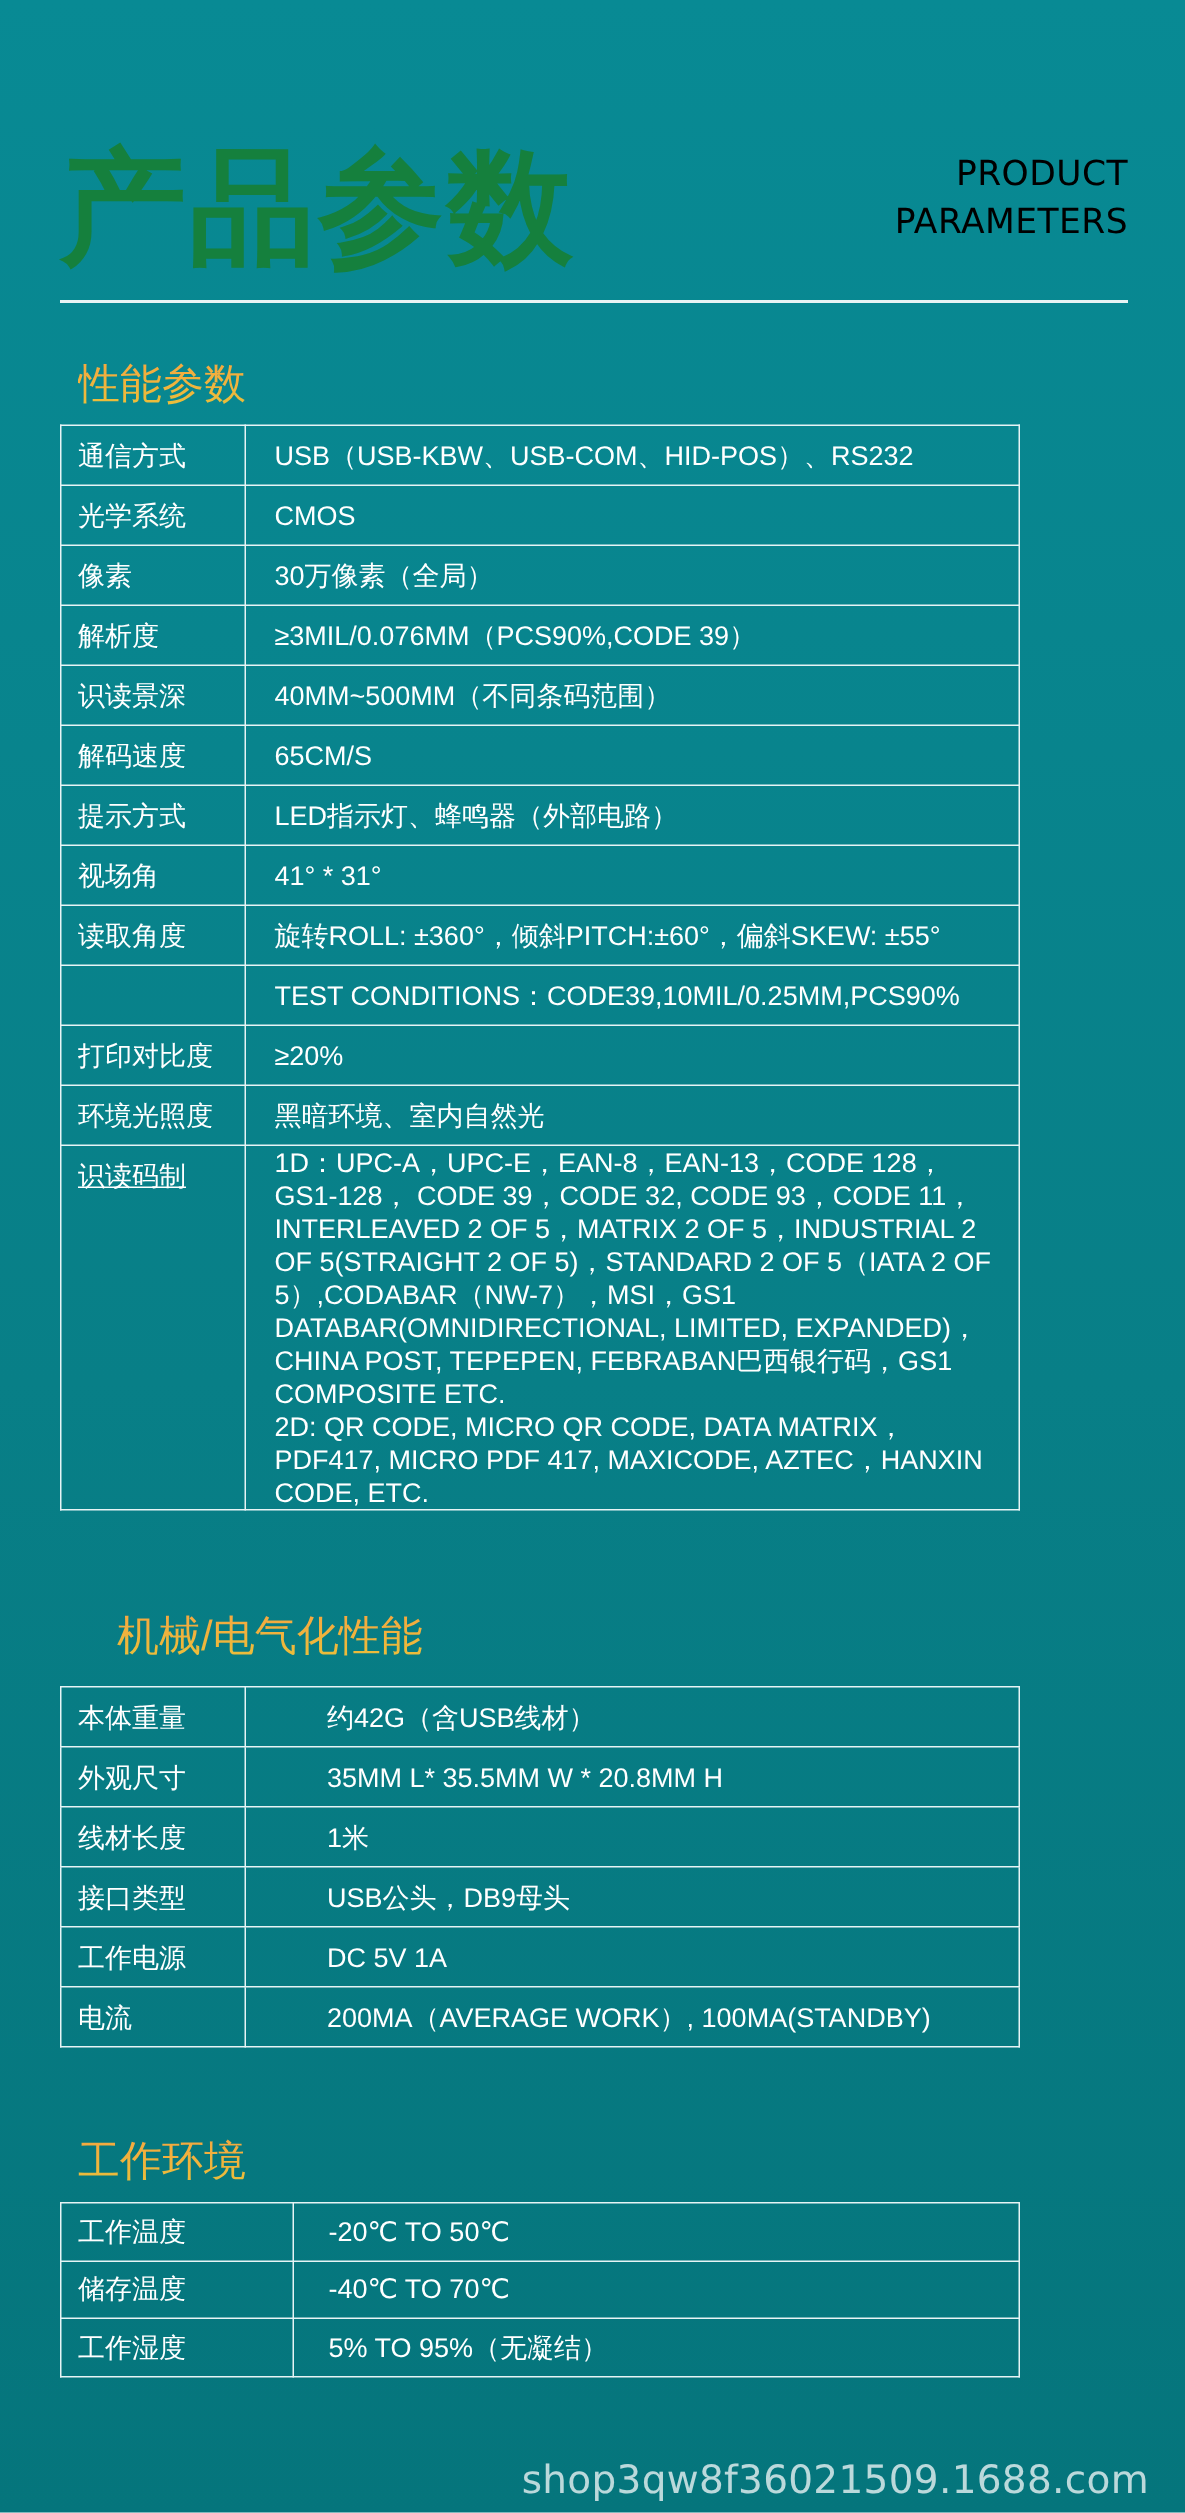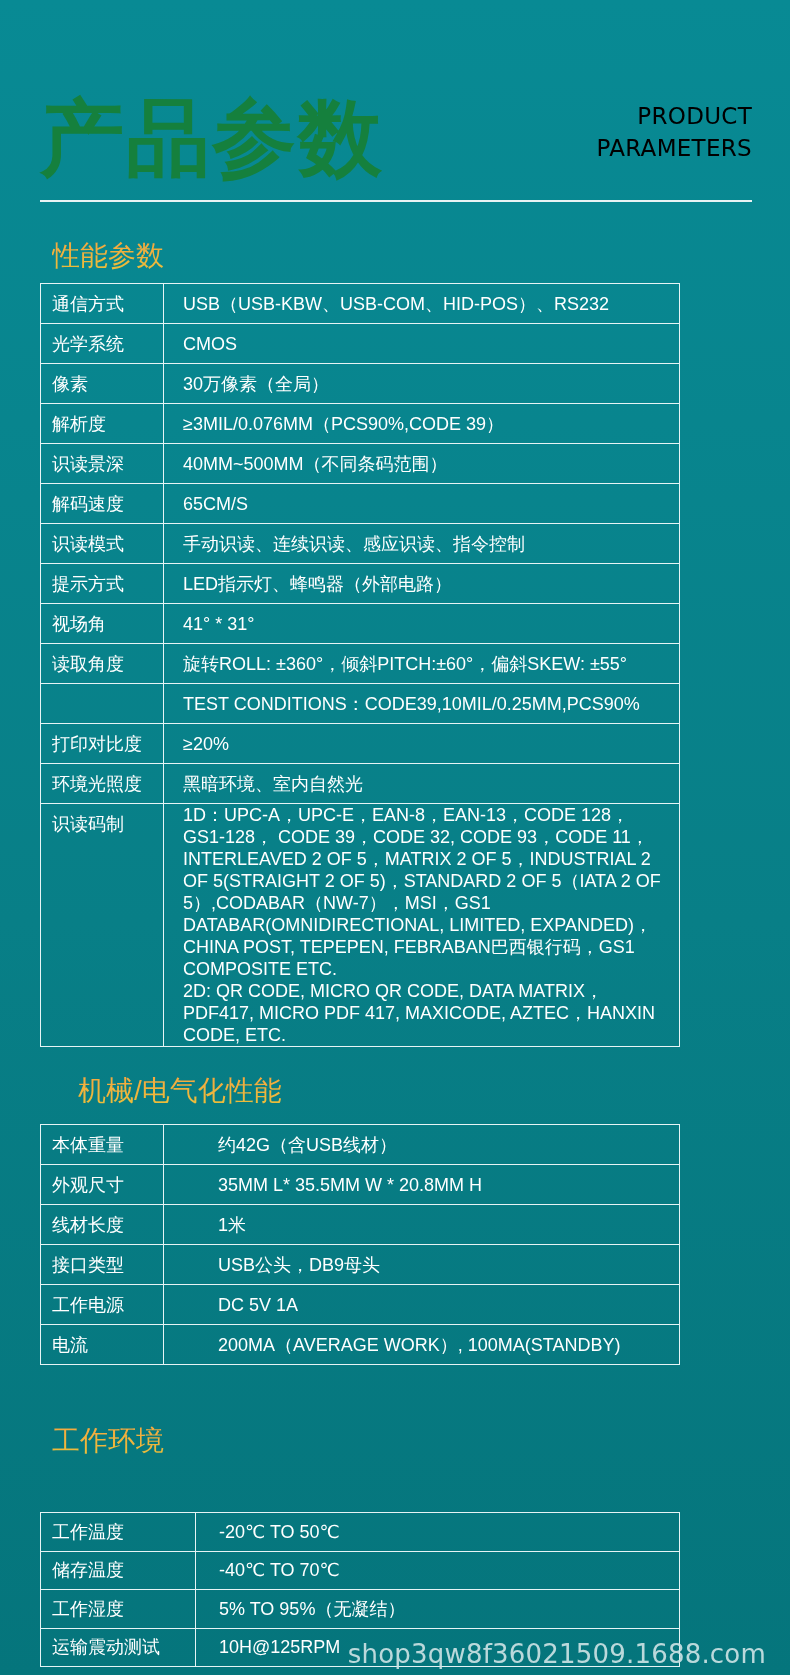--- a/index.html
+++ b/index.html
@@ -37,21 +37,21 @@
     border-collapse: collapse; table-layout: fixed;
   }
   table.spec td {
     border: 1.5px solid #e6f4f5;
     font-size: 18px; line-height: 22px; color: #ffffff;
     vertical-align: middle; padding: 0 10px;
   }
   table.spec td.k { padding-left: 11px; }
   table.spec td.v { padding-left: 19px; }
   #t1 td { height: 40px; }
-  #t1 td.top { vertical-align: top; padding-top: 9px; }
+  #t1 td.top { vertical-align: top; padding-top: 9px; text-decoration: underline; }
   .codes { font-size: 14px; line-height: 32px; padding-top: 4px; padding-bottom: 8px; }
   .codes p { white-space: normal; }
 
   #t2 td { height: 40px; }
   #t2 td.v { padding-left: 54px; }
   #t3 td { height: 38.5px; }
   #t3 td.v { padding-left: 23px; }
 
   .watermark {
     position: absolute; right: 24px; top: 1639px;
@@ -94,24 +94,20 @@
         <td class="k">解析度</td>
         <td class="v">≥3MIL/0.076MM（PCS90%,CODE 39）</td>
       </tr>
     <tr>
         <td class="k">识读景深</td>
         <td class="v">40MM~500MM（不同条码范围）</td>
       </tr>
     <tr>
         <td class="k">解码速度</td>
         <td class="v">65CM/S</td>
-      </tr>
-    <tr>
-        <td class="k">识读模式</td>
-        <td class="v">手动识读、连续识读、感应识读、指令控制</td>
       </tr>
     <tr>
         <td class="k">提示方式</td>
         <td class="v">LED指示灯、蜂鸣器（外部电路）</td>
       </tr>
     <tr>
         <td class="k">视场角</td>
         <td class="v">41° * 31°</td>
       </tr>
     <tr>
@@ -168,38 +164,34 @@
         <td class="v">DC 5V 1A</td>
       </tr>
     <tr>
         <td class="k">电流</td>
         <td class="v">200MA（AVERAGE WORK）, 100MA(STANDBY)</td>
       </tr>
   </tbody>
 </table>
 
 <div class="section-title" style="left:52px; top:1423px;">工作环境</div>
-<table class="spec" id="t3" style="top:1468px;margin-top:44px;">
+<table class="spec" id="t3" style="top:1468px;">
   <colgroup>
       <col style="width:155px">
       <col>
     </colgroup>
   <tbody>
     <tr>
         <td class="k">工作温度</td>
         <td class="v">-20℃ TO 50℃</td>
       </tr>
     <tr>
         <td class="k">储存温度</td>
         <td class="v">-40℃ TO 70℃</td>
       </tr>
     <tr>
         <td class="k">工作湿度</td>
         <td class="v">5% TO 95%（无凝结）</td>
       </tr>
-    <tr>
-        <td class="k">运输震动测试</td>
-        <td class="v">10H@125RPM</td>
-      </tr>
   </tbody>
 </table>
 
 <div class="watermark">shop3qw8f36021509.1688.com</div>
 
 </body></html>

